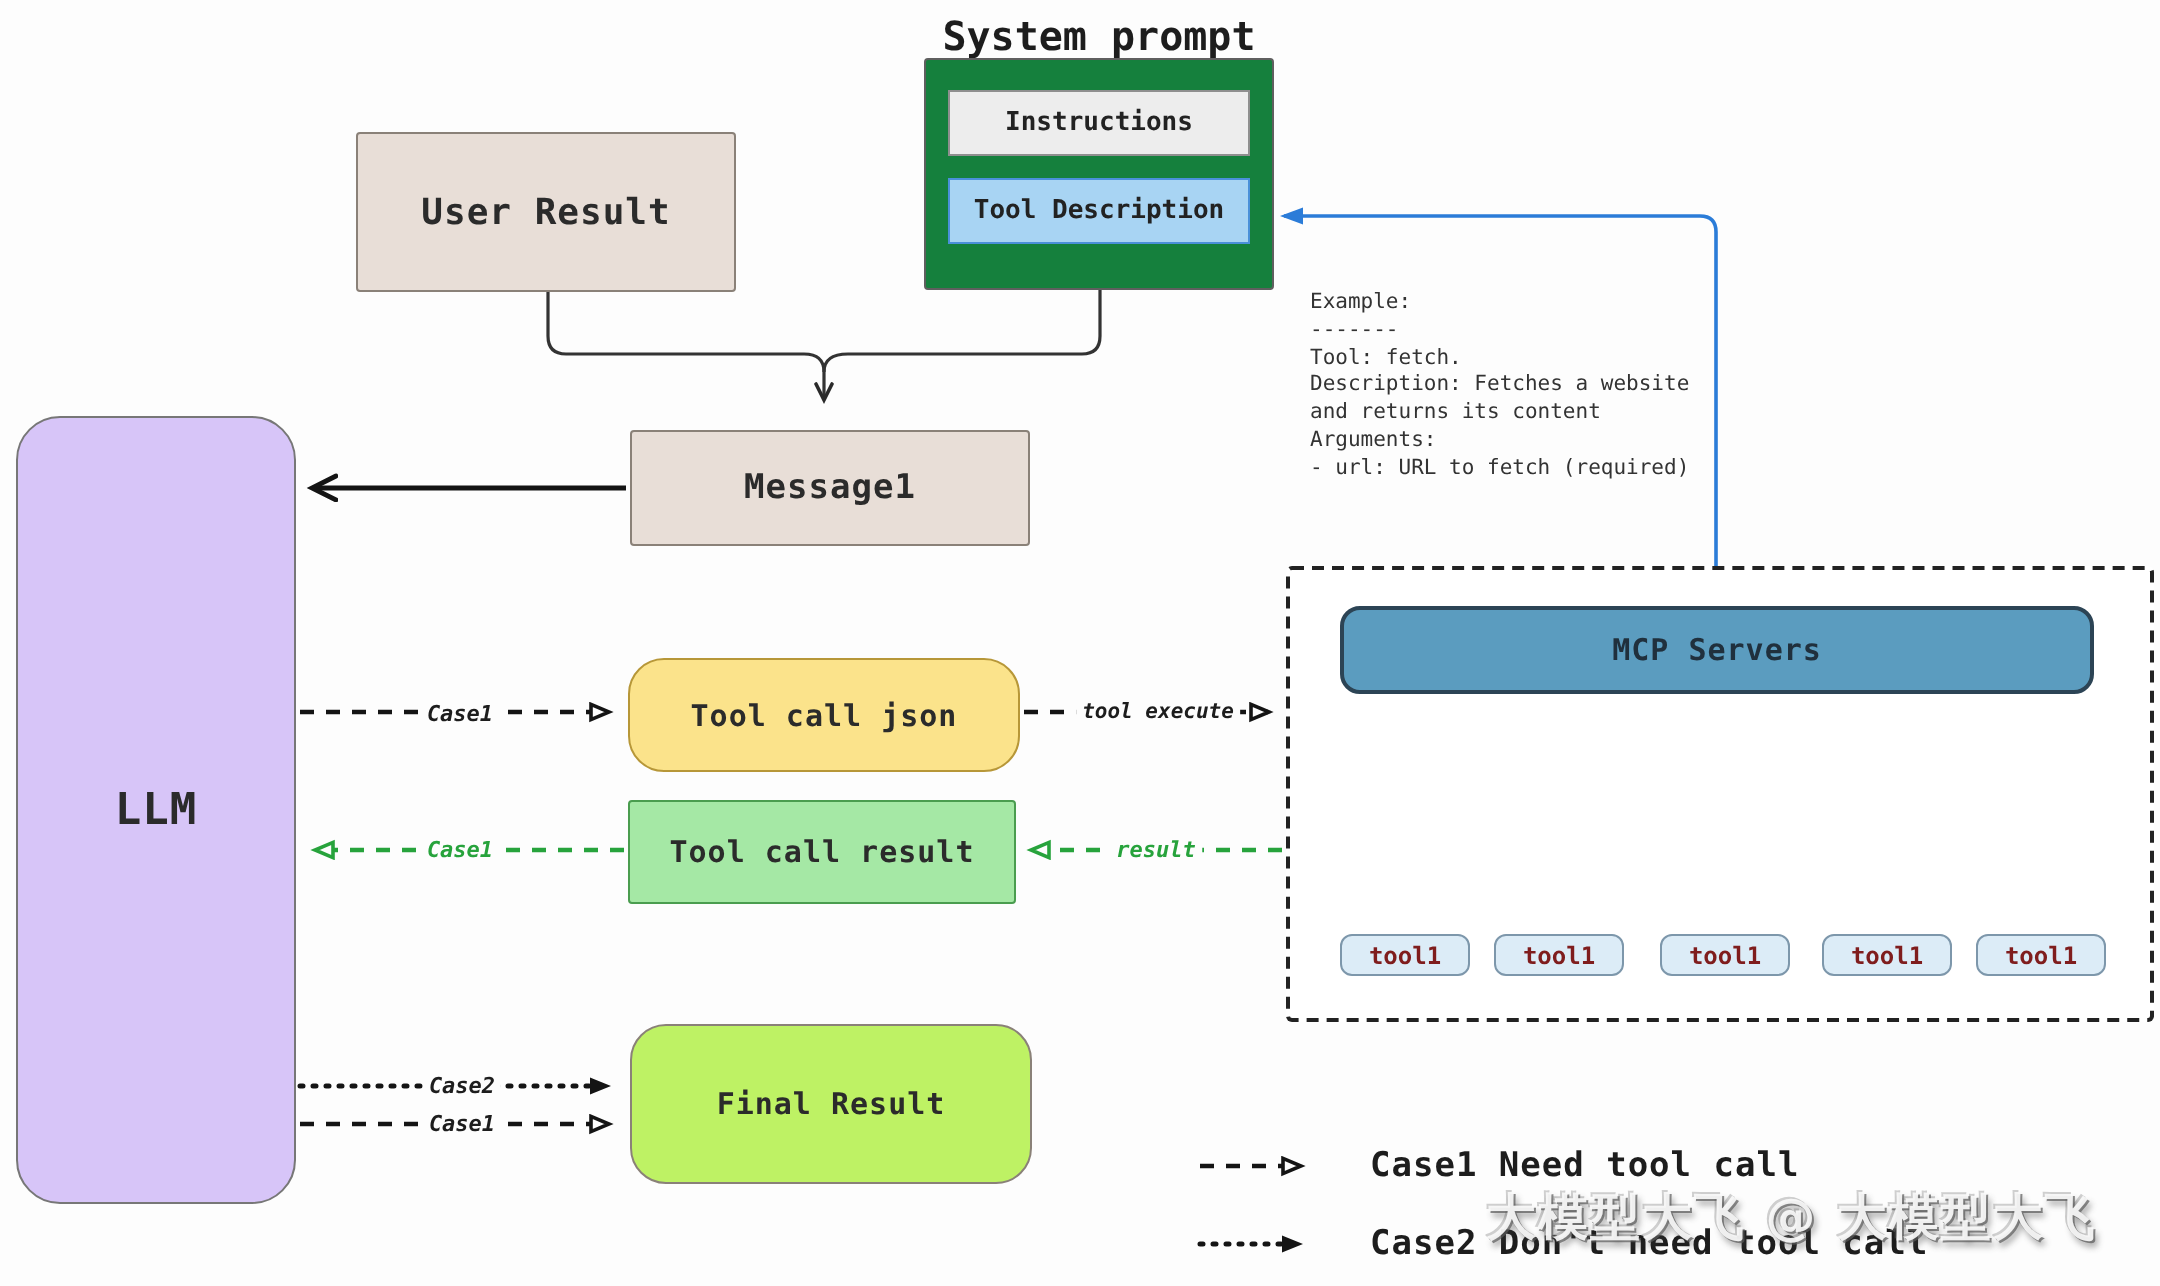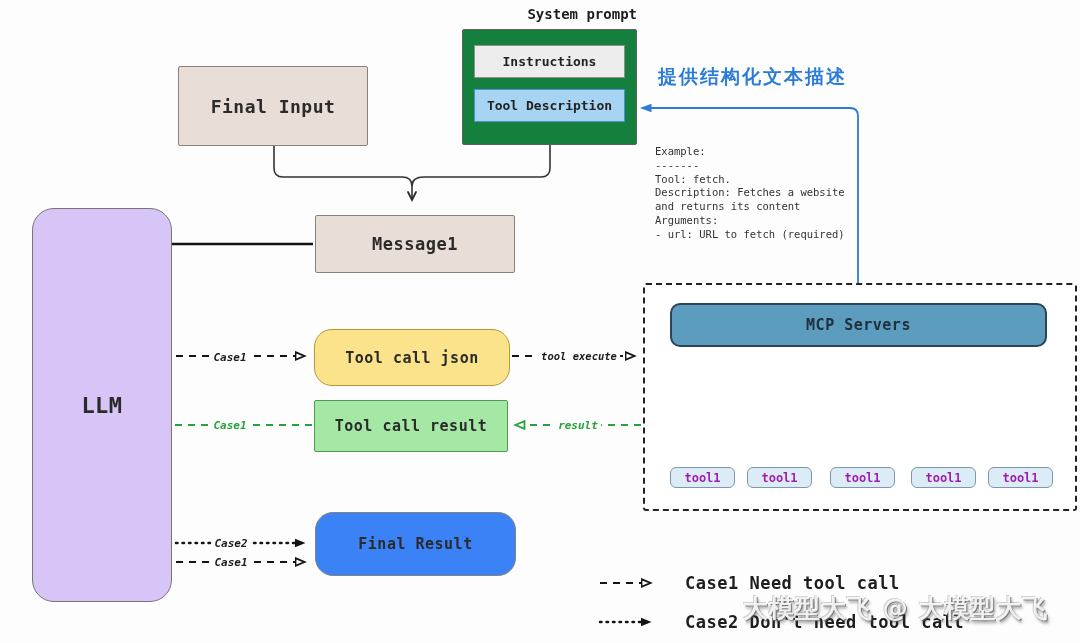--- a/index.html
+++ b/index.html
@@ -25,22 +25,22 @@
     align-items: center;
     justify-content: center;
     color: #2b2b2b;
     font-weight: bold;
     letter-spacing: 0.5px;
   }
   
   .system-prompt-label {
     position: absolute;
     left: 462px; top: 6px; width: 175px;
-    text-align: right;
-    font-size: 14px; font-weight: bold; color: #1d1d1d;
+    text-align: center;
+    font-size: 20px; font-weight: bold; color: #1d1d1d;
   }
   .system-prompt-box {
     position: absolute;
     left: 462px; top: 29px; width: 175px; height: 116px;
     background: #15803d;
     border: 1.5px solid #5f5f5f;
     border-radius: 2px;
   }
   .inner-box {
     position: absolute;
@@ -53,40 +53,39 @@
 
   .user-input-box {
     left: 178px; top: 66px; width: 190px; height: 80px;
     background: #e8ded7; border: 1.4px solid #8a8178; border-radius: 2px;
     font-size: 18px;
   }
   .llm-box {
     left: 8px; top: 208px; width: 140px; height: 394px;
     background: #d7c5f8; border: 1.5px solid #777; border-radius: 22px;
     font-size: 22px;
-    margin-left: 24px;
   }
   .message1-box {
     left: 315px; top: 215px; width: 200px; height: 58px;
     background: #e8ded7; border: 1.4px solid #8a8178; border-radius: 2px;
     font-size: 17px;
   }
   .tool-call-json-box {
     left: 314px; top: 329px; width: 196px; height: 57px;
     background: #fbe38b; border: 1.6px solid #b79738; border-radius: 18px;
     font-size: 15px;
   }
   .tool-call-result-box {
     left: 314px; top: 400px; width: 194px; height: 52px;
     background: #a5e8a5; border: 1.6px solid #4a9d4f; border-radius: 2px;
     font-size: 15px;
   }
   .final-result-box {
-    left: 315px; top: 512px; width: 201px; height: 64px;
-    background: #3b82f6; border: 1.4px solid #8a8178; border-radius: 18px;
+    left: 315px; top: 512px; width: 201px; height: 80px;
+    background: #bef264; border: 1.4px solid #8a8178; border-radius: 18px;
     font-size: 15px;
   }
   
   .cn-annotation {
     position: absolute;
     left: 658px; top: 64px;
     font-family: "DejaVu Sans", sans-serif;
     font-size: 19px; font-weight: bold; color: #2b7cd8;
     letter-spacing: 2px;
   }
@@ -118,21 +117,21 @@
   .mcp-server2-box {
     left: 829px; top: 388px; width: 219px; height: 44px;
     background: #a9d6f4; border: 1.5px solid #5f93bd; border-radius: 10px;
     font-size: 15px;
   }
   .tool-box {
     position: absolute;
     top: 467px; width: 65px; height: 21px;
     background: #dcecf7; border: 1.2px solid #7d97ab; border-radius: 6px;
     display: flex; align-items: center; justify-content: center;
-    font-size: 12px; font-weight: bold; color: #a21caf;
+    font-size: 12px; font-weight: bold; color: #7f1d1d;
   }
   .tool-1 { left: 670px; } .tool-2 { left: 747px; } .tool-3 { left: 830px; }
   .tool-4 { left: 911px; } .tool-5 { left: 988px; }
 
   
   .edge-label {
     position: absolute;
     transform: translate(-50%, -50%);
     background: #fdfdfd;
     padding: 0 3px;
@@ -232,28 +231,27 @@
     <path d="M600,583 H650" fill="none" stroke="#141414" stroke-width="2.2" stroke-dasharray="7 6" marker-end="url(#mOpenBlack)"></path>
     <path d="M600,622 H650" fill="none" stroke="#141414" stroke-width="2.5" stroke-dasharray="1.5 5" stroke-linecap="round" marker-end="url(#mFilledBlack)"></path>
   </svg>
 
   <div class="system-prompt-label">System prompt</div>
   <div class="system-prompt-box">
     <div class="inner-box instructions-box">Instructions</div>
     <div class="inner-box tool-description-box">Tool Description</div>
   </div>
 
-  <div class="box user-input-box">Final Input</div>
+  <div class="box user-input-box">User Result</div>
   <div class="box llm-box">LLM</div>
   <div class="box message1-box">Message1</div>
   <div class="box tool-call-json-box">Tool call json</div>
   <div class="box tool-call-result-box">Tool call result</div>
   <div class="box final-result-box">Final Result</div>
 
-  <div class="cn-annotation">提供结构化文本描述</div>
   <pre class="example-text">Example:
 -------
 Tool: fetch.
 Description: Fetches a website
 and returns its content
 Arguments:
 - url: URL to fetch (required)</pre>
 
   <div class="mcp-container"></div>
   <div class="box mcp-servers-box">MCP Servers</div>

